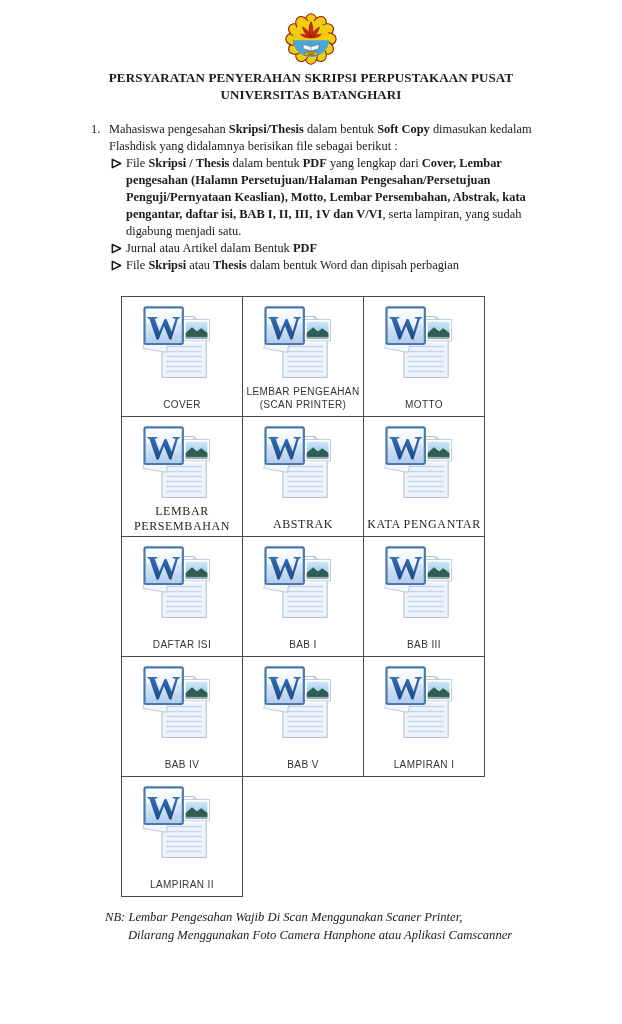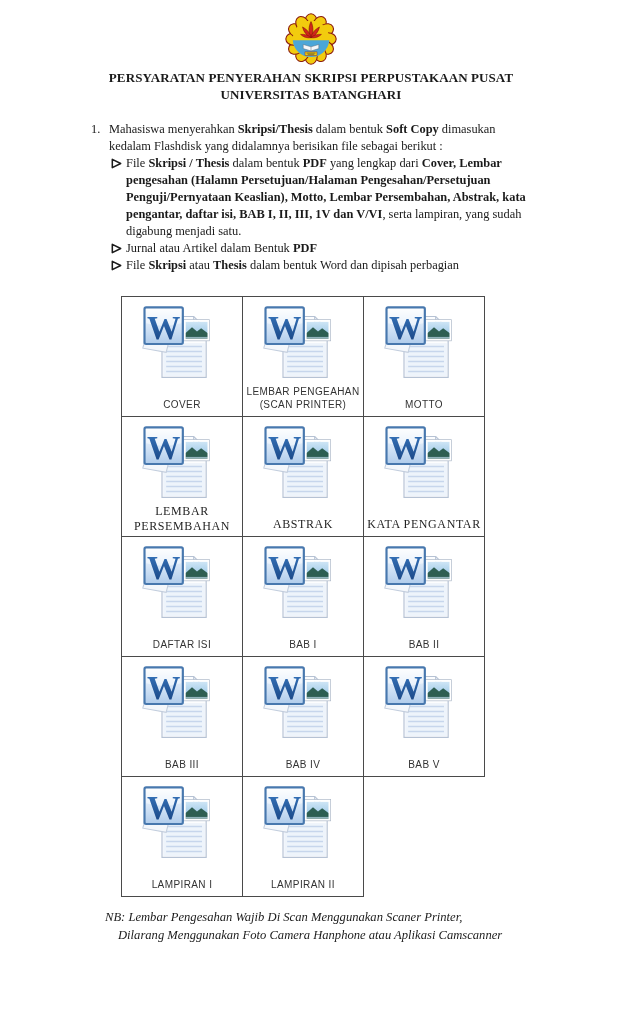--- a/index.html
+++ b/index.html
@@ -43,21 +43,21 @@
   }
   .cell-label.serif {
     font-family:"Liberation Serif", serif; font-size:12px;
     letter-spacing:0.6px; line-height:14.5px; color:#1f1f1f;
   }
   
   .note {
     position:absolute; left:105px; top:908px;
     font-weight:400; font-style:italic; font-size:12.6px; line-height:18px;
   }
-  .nb2 { margin-left:13px;text-align:right; }
+  .nb2 { margin-left:23px;text-align:right; }
   .defs-svg { position:absolute; width:0; height:0; overflow:hidden; }
 </style>
 </head>
 <body>
 
 <div class="page">
 
   <svg class="defs-svg" aria-hidden="true">
     <defs>
       <linearGradient id="badge-bg" x1="0" y1="0" x2="0" y2="1">
@@ -142,21 +142,21 @@
     </svg>
   <div class="title">
     <div>PERSYARATAN PENYERAHAN SKRIPSI PERPUSTAKAAN PUSAT</div>
     <div>UNIVERSITAS BATANGHARI</div>
   </div>
 
   <div class="content">
     <div class="item">
       <div class="num">1.</div>
       <div class="ibody">
-        <span class="intro"><span>Mahasiswa menyerahkan </span><b>Skripsi/Thesis</b><span> dalam bentuk </span><b>Soft Copy</b><span> dimasukan kedalam Flashdisk yang didalamnya berisikan file sebagai berikut :</span></span>
+        <span class="intro"><span>Mahasiswa pengesahan </span><b>Skripsi/Thesis</b><span> dalam bentuk </span><b>Soft Copy</b><span> dimasukan kedalam Flashdisk yang didalamnya berisikan file sebagai berikut :</span></span>
         <div class="bullet">
           <div class="bmark">
               <svg>
                 <use href="#icon-arrowhead"></use>
               </svg>
             </div>
           <div class="btext"><span>File </span><b>Skripsi / Thesis</b><span> dalam bentuk </span><b>PDF</b><span> yang lengkap dari </span><b>Cover, Lembar pengesahan (Halamn Persetujuan/Halaman Pengesahan/Persetujuan Penguji/Pernyataan Keaslian), Motto, Lembar Persembahan, Abstrak, kata pengantar, daftar isi, BAB I, II, III, 1V dan V/VI</b><span>, serta lampiran, yang sudah digabung menjadi satu.</span></div>
         </div>
         <div class="bullet">
           <div class="bmark">
@@ -226,26 +226,20 @@
     <div class="cell">
       <svg class="word-icon">
           <use href="#icon-word-doc"></use>
         </svg>
       <div class="cell-label">BAB I</div>
     </div>
     <div class="cell">
       <svg class="word-icon">
           <use href="#icon-word-doc"></use>
         </svg>
-      <div class="cell-label">BAB II</div>
-    </div>
-    <div class="cell">
-      <svg class="word-icon">
-          <use href="#icon-word-doc"></use>
-        </svg>
       <div class="cell-label">BAB III</div>
     </div>
     <div class="cell">
       <svg class="word-icon">
           <use href="#icon-word-doc"></use>
         </svg>
       <div class="cell-label">BAB IV</div>
     </div>
     <div class="cell">
       <svg class="word-icon">

